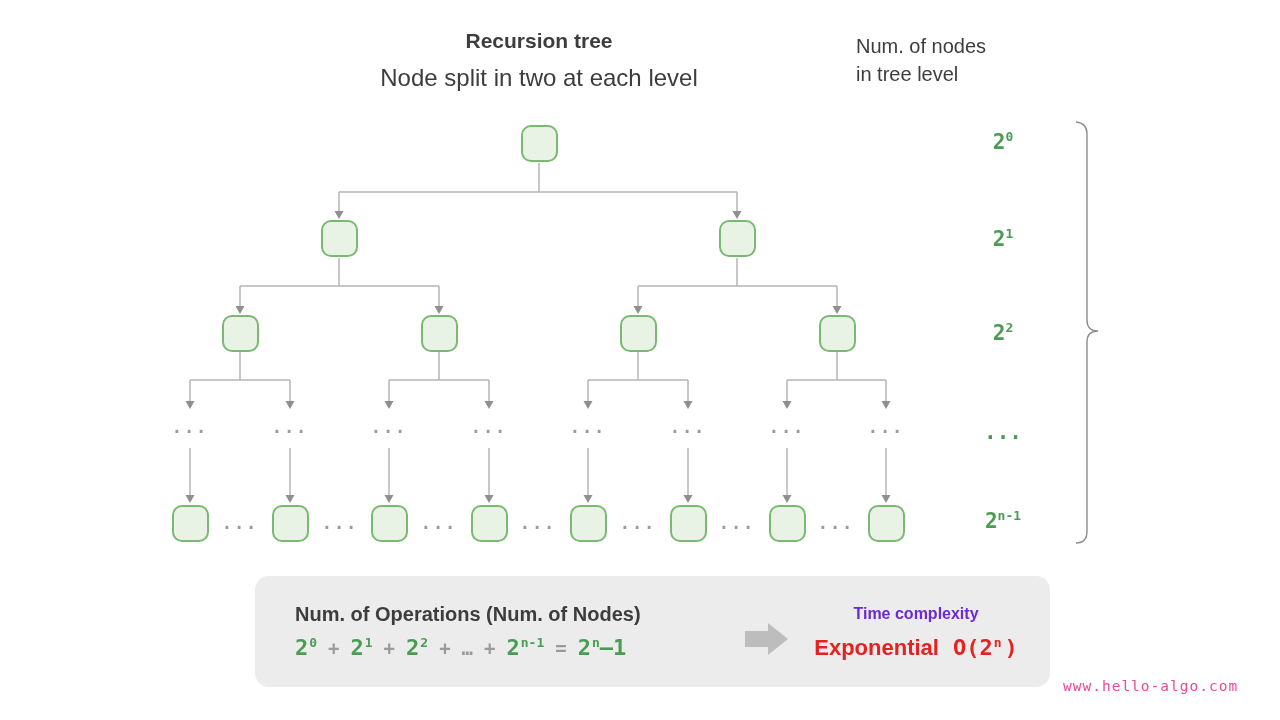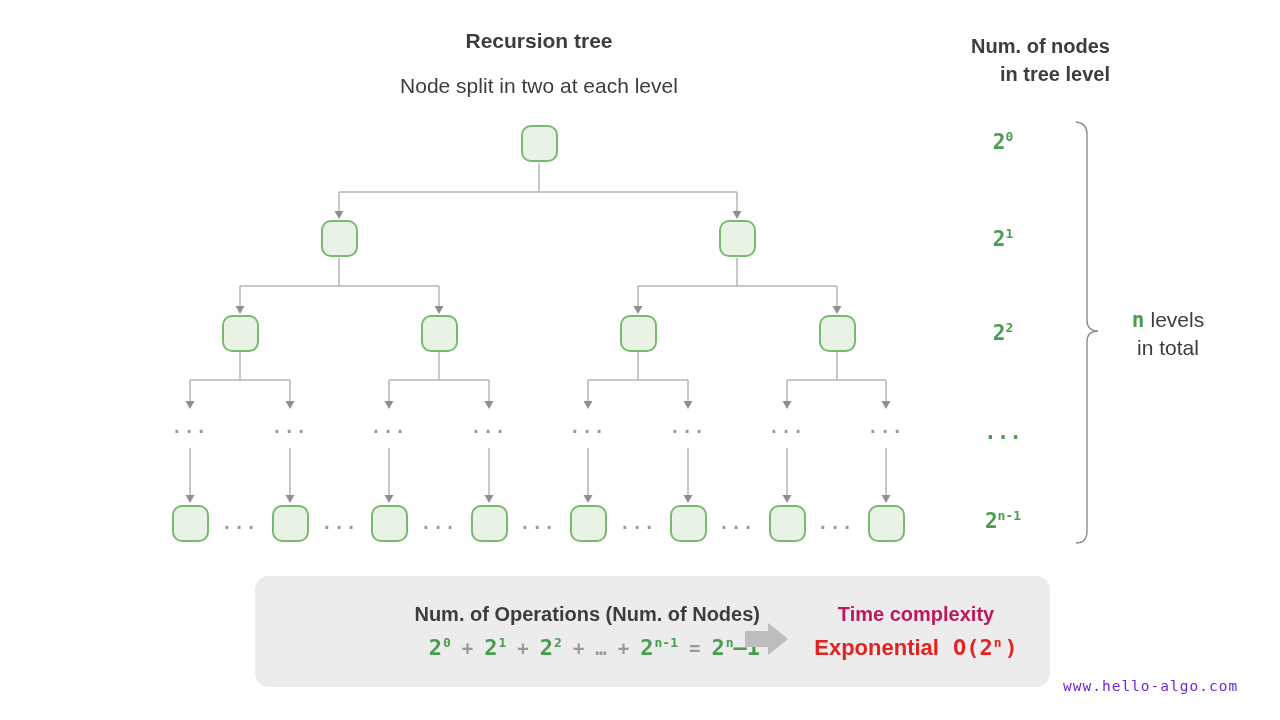--- a/index.html
+++ b/index.html
@@ -4,23 +4,23 @@
 <style>
   html,body{margin:0;padding:0;background:#ffffff;}
   .canvas{position:relative;width:1280px;height:716px;background:#ffffff;overflow:hidden;
           font-family:"Liberation Sans",sans-serif;color:#3d3d3d;}
   .abs{position:absolute;}
   svg.overlay{position:absolute;left:0;top:0;pointer-events:none;z-index:1;}
 
   
   .main-header{left:289px;top:28px;width:500px;text-align:center;z-index:3;}
   .main-title{font-size:21px;font-weight:bold;line-height:26px;}
-  .main-subtitle{font-size:21px;font-weight:400;line-height:26px;margin-top:19px;}
-  .right-header{left:890px;top:32px;width:220px;text-align:right;font-size:20px;
-                font-weight:bold;line-height:28px;z-index:3;}
+  .main-subtitle{font-size:24px;font-weight:400;line-height:26px;margin-top:11px;}
+  .right-header{left:856px;top:32px;width:220px;text-align:left;font-size:20px;
+                font-weight:normal;line-height:28px;z-index:3;}
 
   
   .node{position:absolute;width:37px;height:37px;box-sizing:border-box;
         border:2.5px solid #7ab971;background:#e9f3e5;border-radius:10px;z-index:2;}
 
   
   .dots{position:absolute;width:44px;text-align:center;font-family:"DejaVu Sans Mono",monospace;
         font-weight:bold;font-size:17px;line-height:22px;letter-spacing:2px;color:#9a9a9a;z-index:2;}
 
   
@@ -30,38 +30,38 @@
   .lvl-label sup{font-size:13px;line-height:1;}
 
   
   .brace-label{left:1108px;top:306px;width:120px;text-align:center;font-size:21px;
                line-height:27px;z-index:2;}
   .n-green{color:#4a9c52;font-weight:bold;font-family:"DejaVu Sans Mono",monospace;margin-right:6px;}
 
   
   .summary-box{left:255px;top:576px;width:795px;height:111px;background:#ececec;
                border-radius:14px;z-index:2;}
-  .ops-col{position:absolute;left:0;top:24px;width:505px;text-align:right;}
+  .ops-col{position:absolute;left:0;top:24px;width:505px;text-align:left;padding-left:40px;}
   .ops-title{font-size:20px;font-weight:bold;line-height:28px;color:#3d3d3d;}
   .cx-col{position:absolute;left:496px;top:24px;width:330px;text-align:center;}
-  .cx-title{font-size:20px;font-weight:bold;line-height:28px;color:#be185d;}
+  .cx-title{font-size:16px;font-weight:bold;line-height:28px;color:#6d28d9;}
 
   .formula{display:inline-flex;align-items:baseline;gap:11px;margin-top:7px;
            font-family:"DejaVu Sans Mono",monospace;font-weight:bold;font-size:22px;}
   .formula sup{font-size:13px;line-height:1;margin-left:1px;}
   .tok.green{color:#4a9c52;}
   .tok.gray{color:#9a9a9a;font-size:19px;}
   .tok.red{color:#e42222;}
   .tok.f-sans{font-family:Liberation Sans, sans-serif;}
   .tok.tight{margin-left:-11px;}
 
   .block-arrow{left:745px;top:623px;z-index:3;}
 
   .watermark{left:1063px;top:678px;font-family:"DejaVu Sans Mono",monospace;
-             font-size:14.5px;letter-spacing:1px;color:#6d28d9;z-index:3;}
+             font-size:14.5px;letter-spacing:1px;color:#ec4899;z-index:3;}
 </style>
 </head>
 <body>
 
 <div class="canvas">
 
   <svg class="overlay" width="1280" height="720" id="overlay">
       <path d="M539 163 L539 192 M339 192 L737 192 M339 192 L339 212 M737 192 L737 212 M339 258 L339 286 M240 286 L439 286 M240 286 L240 307 M439 286 L439 307 M737 258 L737 286 M638 286 L837 286 M638 286 L638 307 M837 286 L837 307 M240 352 L240 380 M190 380 L290 380 M190 380 L190 402 M290 380 L290 402 M439 352 L439 380 M389 380 L489 380 M389 380 L389 402 M489 380 L489 402 M638 352 L638 380 M588 380 L688 380 M588 380 L588 402 M688 380 L688 402 M837 352 L837 380 M787 380 L886 380 M787 380 L787 402 M886 380 L886 402 M190 448 L190 496 M290 448 L290 496 M389 448 L389 496 M489 448 L489 496 M588 448 L588 496 M688 448 L688 496 M787 448 L787 496 M886 448 L886 496 " stroke="#b5b5b5" stroke-width="1.5" fill="none"></path>
       <polygon points="334.5,211 343.5,211 339,219" fill="#8f8f8f"></polygon>
       <polygon points="732.5,211 741.5,211 737,219" fill="#8f8f8f"></polygon>
@@ -128,24 +128,20 @@
       <div class="dots" style="left: 616px; top: 512px;">...</div>
       <div class="dots" style="left: 715px; top: 512px;">...</div>
       <div class="dots" style="left: 814px; top: 512px;">...</div>
       <div class="lvl-label" style="top: 128px;"><span class="tok ">2<sup>0</sup></span></div>
       <div class="lvl-label" style="top: 225px;"><span class="tok ">2<sup>1</sup></span></div>
       <div class="lvl-label" style="top: 319px;"><span class="tok ">2<sup>2</sup></span></div>
       <div class="lvl-label" style="top: 418px;"><span class="tok ">...</span></div>
       <div class="lvl-label" style="top: 507px;"><span class="tok ">2<sup>n-1</sup></span></div>
     </div>
 
-  <div class="abs brace-label">
-    <div><span class="n-green">n</span><span>levels</span></div>
-    <div>in total</div>
-  </div>
 
   <div class="abs summary-box">
     <div class="ops-col">
       <div class="ops-title">Num. of Operations (Num. of Nodes)</div>
       <div class="formula" id="ops-formula">
           <span class="tok green">2<sup>0</sup></span>
           <span class="tok gray">+</span>
           <span class="tok green">2<sup>1</sup></span>
           <span class="tok gray">+</span>
           <span class="tok green">2<sup>2</sup></span>

